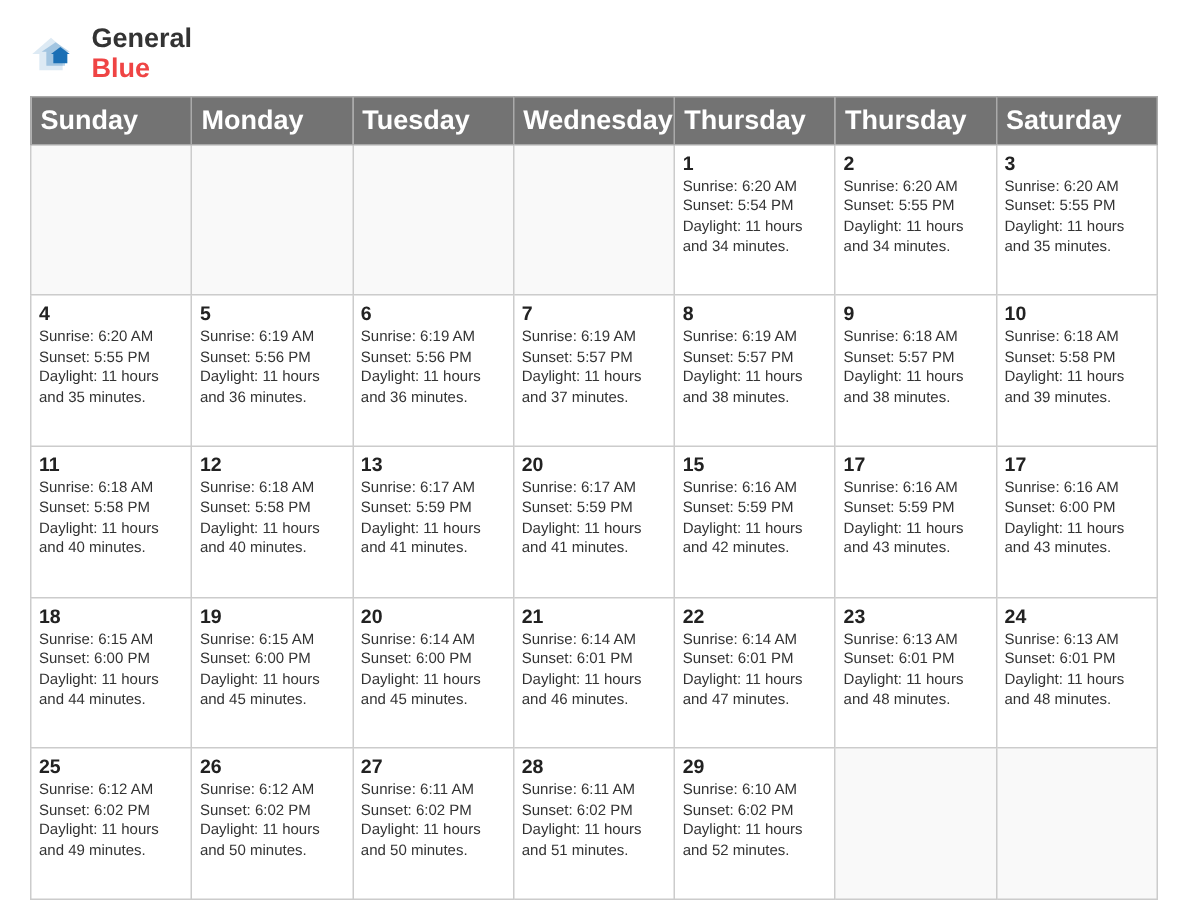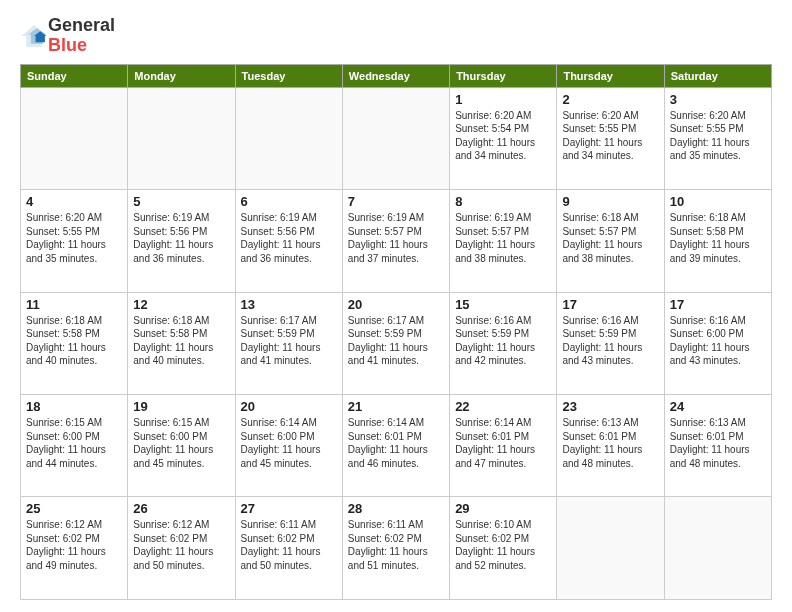--- a/index.html
+++ b/index.html
@@ -19,21 +19,21 @@
     }
     .header {
       display: flex;
       justify-content: space-between;
       align-items: flex-start;
       margin-bottom: 8px;
     }
     .logo {
       display: flex;
       align-items: center;
-      gap: 0;
+      gap: 13px;
     }
     .logo-text {
       font-size: 18px;
       font-weight: bold;
       line-height: 1.1;
     }
     .logo-general { color: #333; }
     .logo-blue { color: #ef4444; }
     .logo-icon {
       width: 28px;
@@ -52,25 +52,25 @@
       font-size: 15px;
       color: #333;
     }
     .calendar-table {
       width: 100%;
       border-collapse: collapse;
       flex: 1;
       table-layout: fixed;
     }
     .calendar-table th {
-      background: #4d7c0f;
+      background: #737373;
       color: #fff;
       text-align: left;
       padding: 5px 6px;
-      font-size: 11px;
+      font-size: 18px;
       font-weight: bold;
       border: 1px solid #aaa;
       margin-left: 34px;
     }
     .calendar-table td {
       border: 1px solid #ccc;
       vertical-align: top;
       padding: 4px 5px;
       font-size: 10.5px;
       color: #222;

